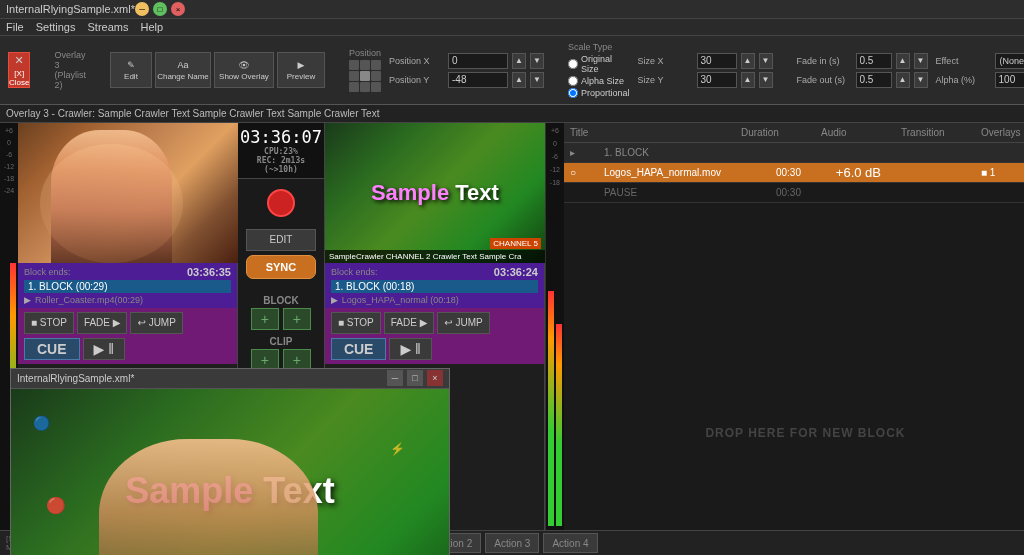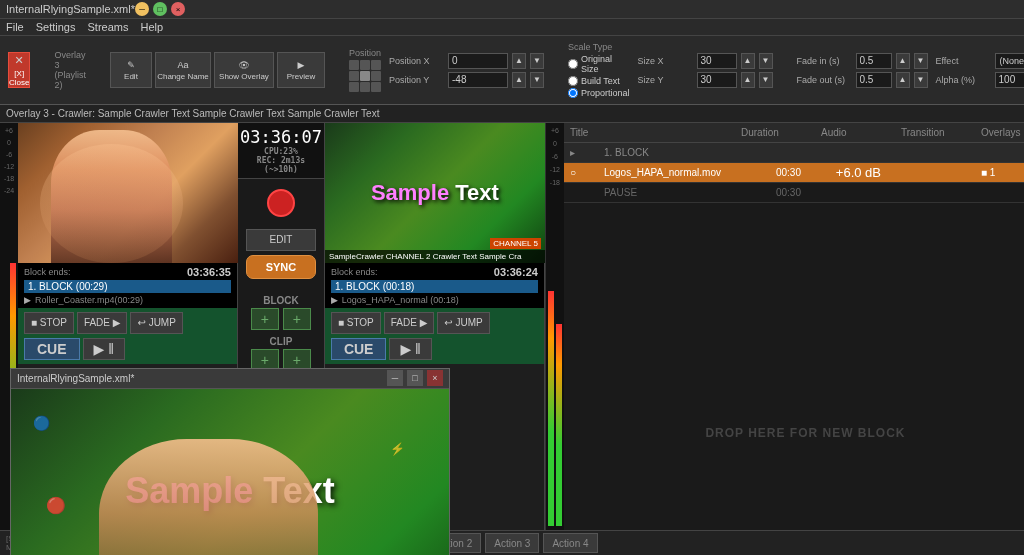--- a/index.html
+++ b/index.html
@@ -175,21 +175,21 @@
       overflow: hidden;
     }
     .preview-img {
       width: 100%;
       height: 100%;
       background: linear-gradient(135deg, #4a3a2a 0%, #8a6a4a 30%, #daa060 50%, #c87050 70%, #3a2a1a 100%);
       position: relative;
     }
 
     .channel-info {
-      background: #000000;
+      background: #4c1d95;
       padding: 3px 6px;
       display: flex;
       flex-direction: column;
       gap: 2px;
     }
     .block-ends-row {
       display: flex;
       justify-content: space-between;
       align-items: center;
     }
@@ -205,21 +205,21 @@
     .clip-row {
       display: flex;
       align-items: center;
       gap: 4px;
       font-size: 9px;
       color: #888;
     }
     .clip-icon { color: #aaa; }
 
     .channel-controls {
-      background: #14532d;
+      background: #701a75;
       padding: 4px 6px;
       display: flex;
       flex-direction: column;
       gap: 4px;
     }
     .ctrl-row {
       display: flex;
       gap: 3px;
       align-items: center;
     }
@@ -671,21 +671,21 @@
 
     <div style="display:flex;flex-direction:column;gap:2px;">
       <span style="font-size:9px;color:#888;">Scale Type</span>
       <div class="radio-group">
         <label class="radio-row">
           <input type="radio" name="scale" style=""> 
             <span>Original Size</span>
         </label>
         <label class="radio-row">
           <input type="radio" name="scale" style=""> 
-            <span>Build Text</span>
+            <span>Alpha Size</span>
         </label>
         <label class="radio-row">
           <input type="radio" name="scale" checked="" style=""> 
             <span>Proportional</span>
         </label>
       </div>
     </div>
 
     <div class="toolbar-fields">
       <div class="field-row">

